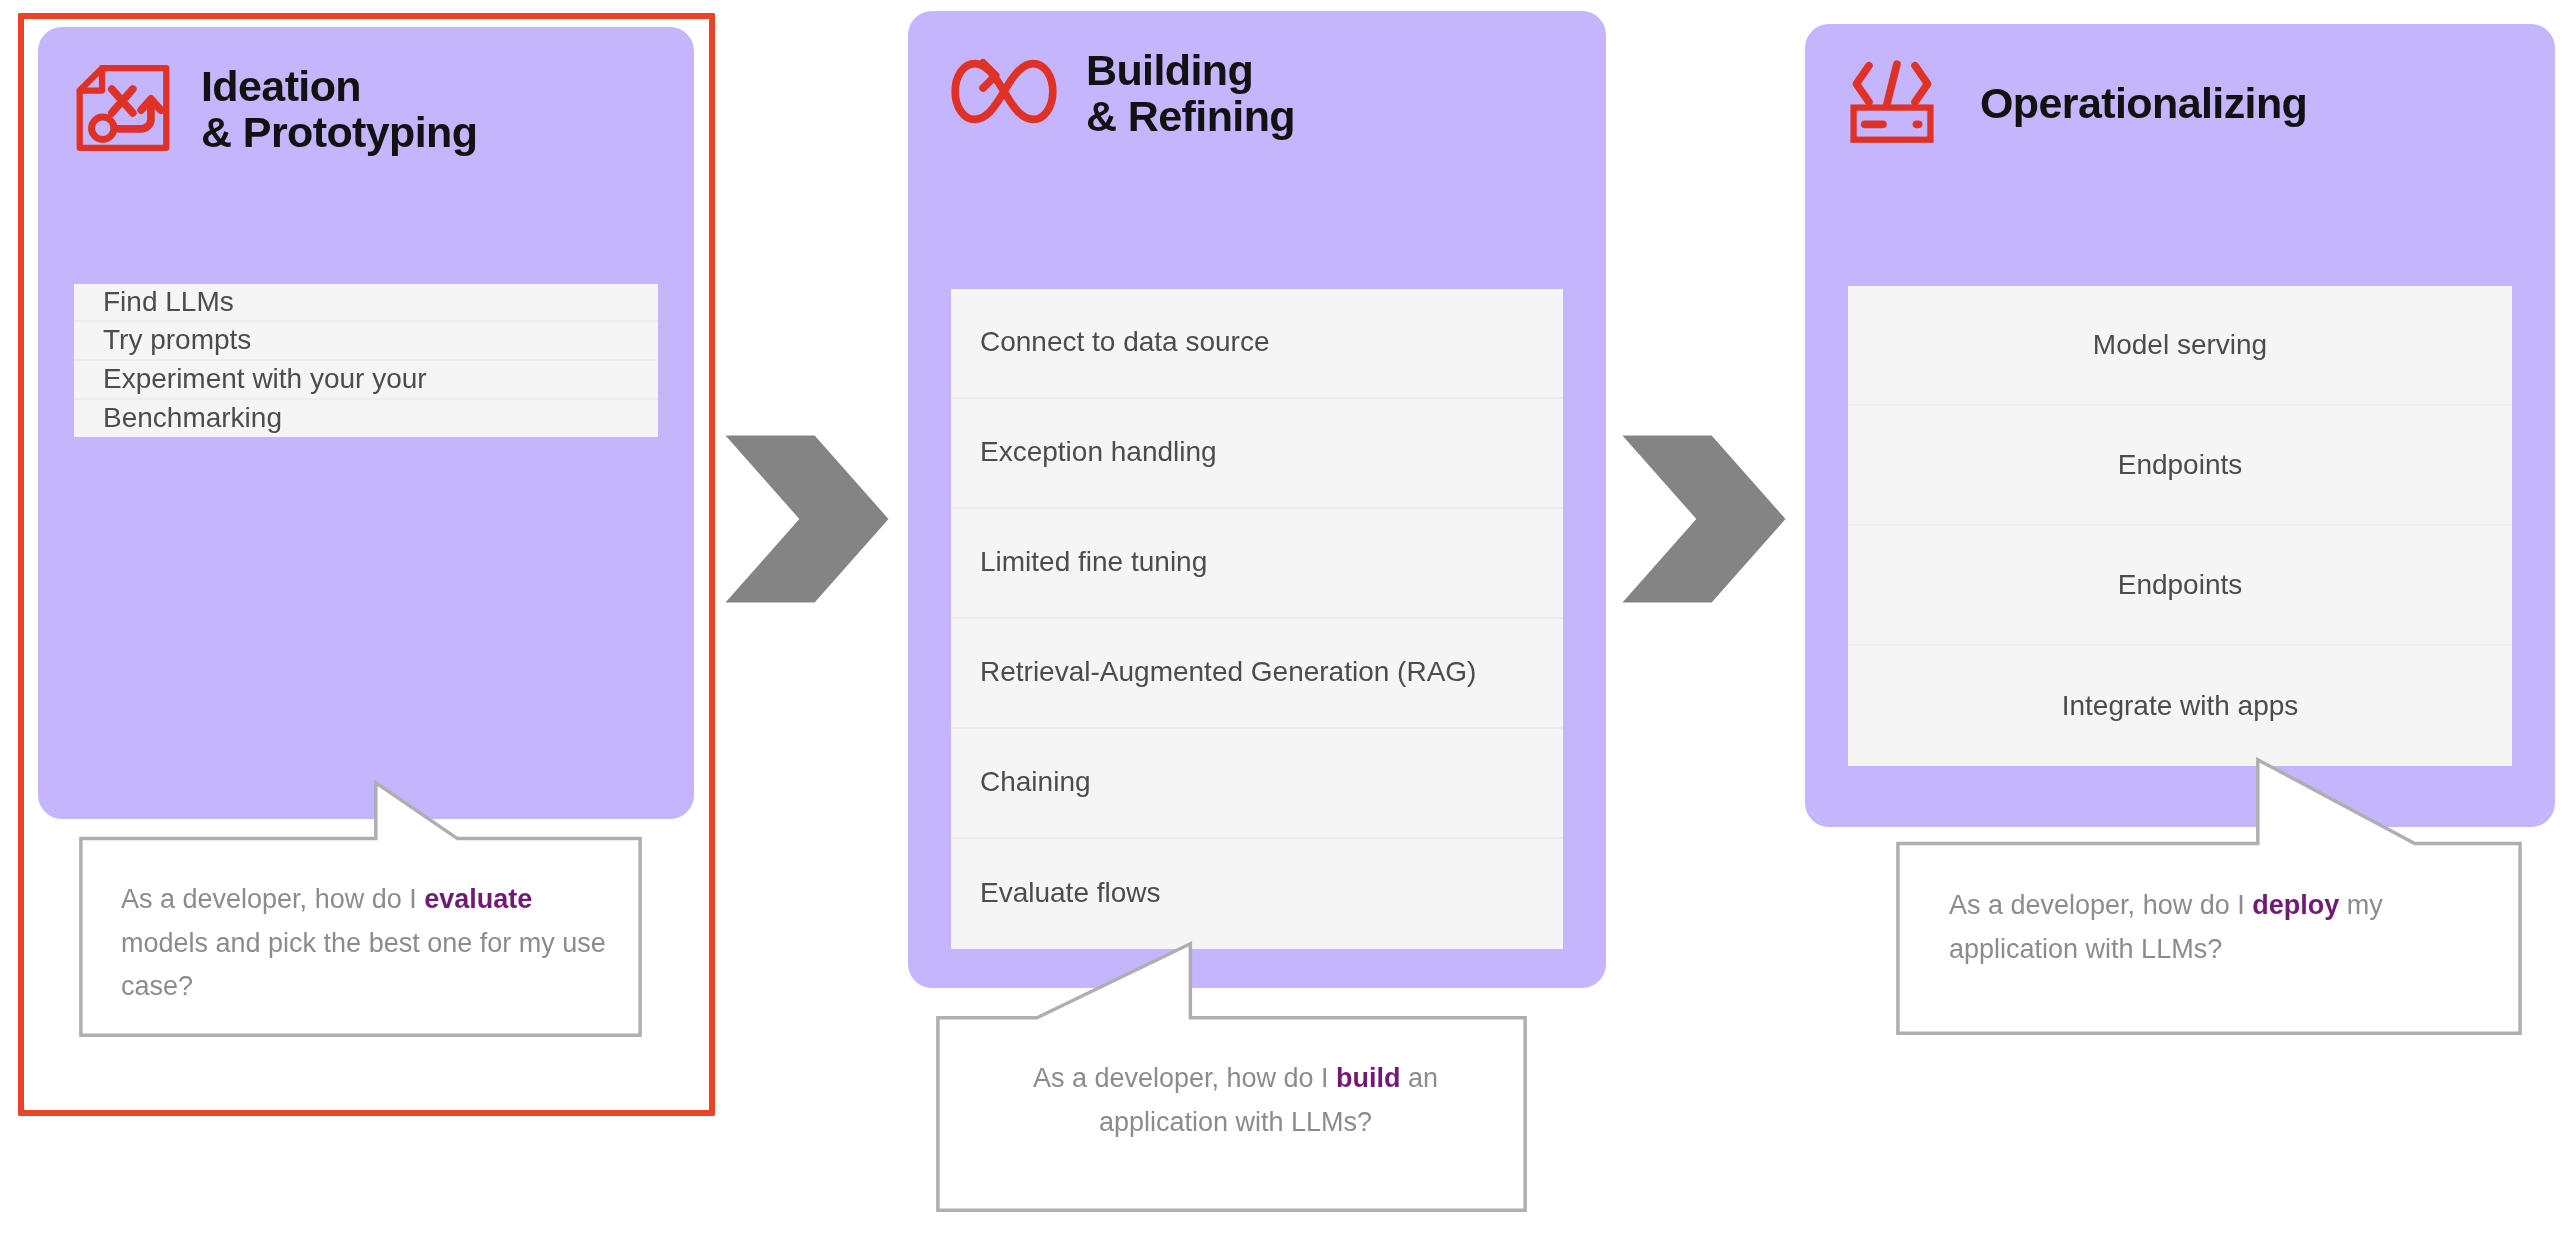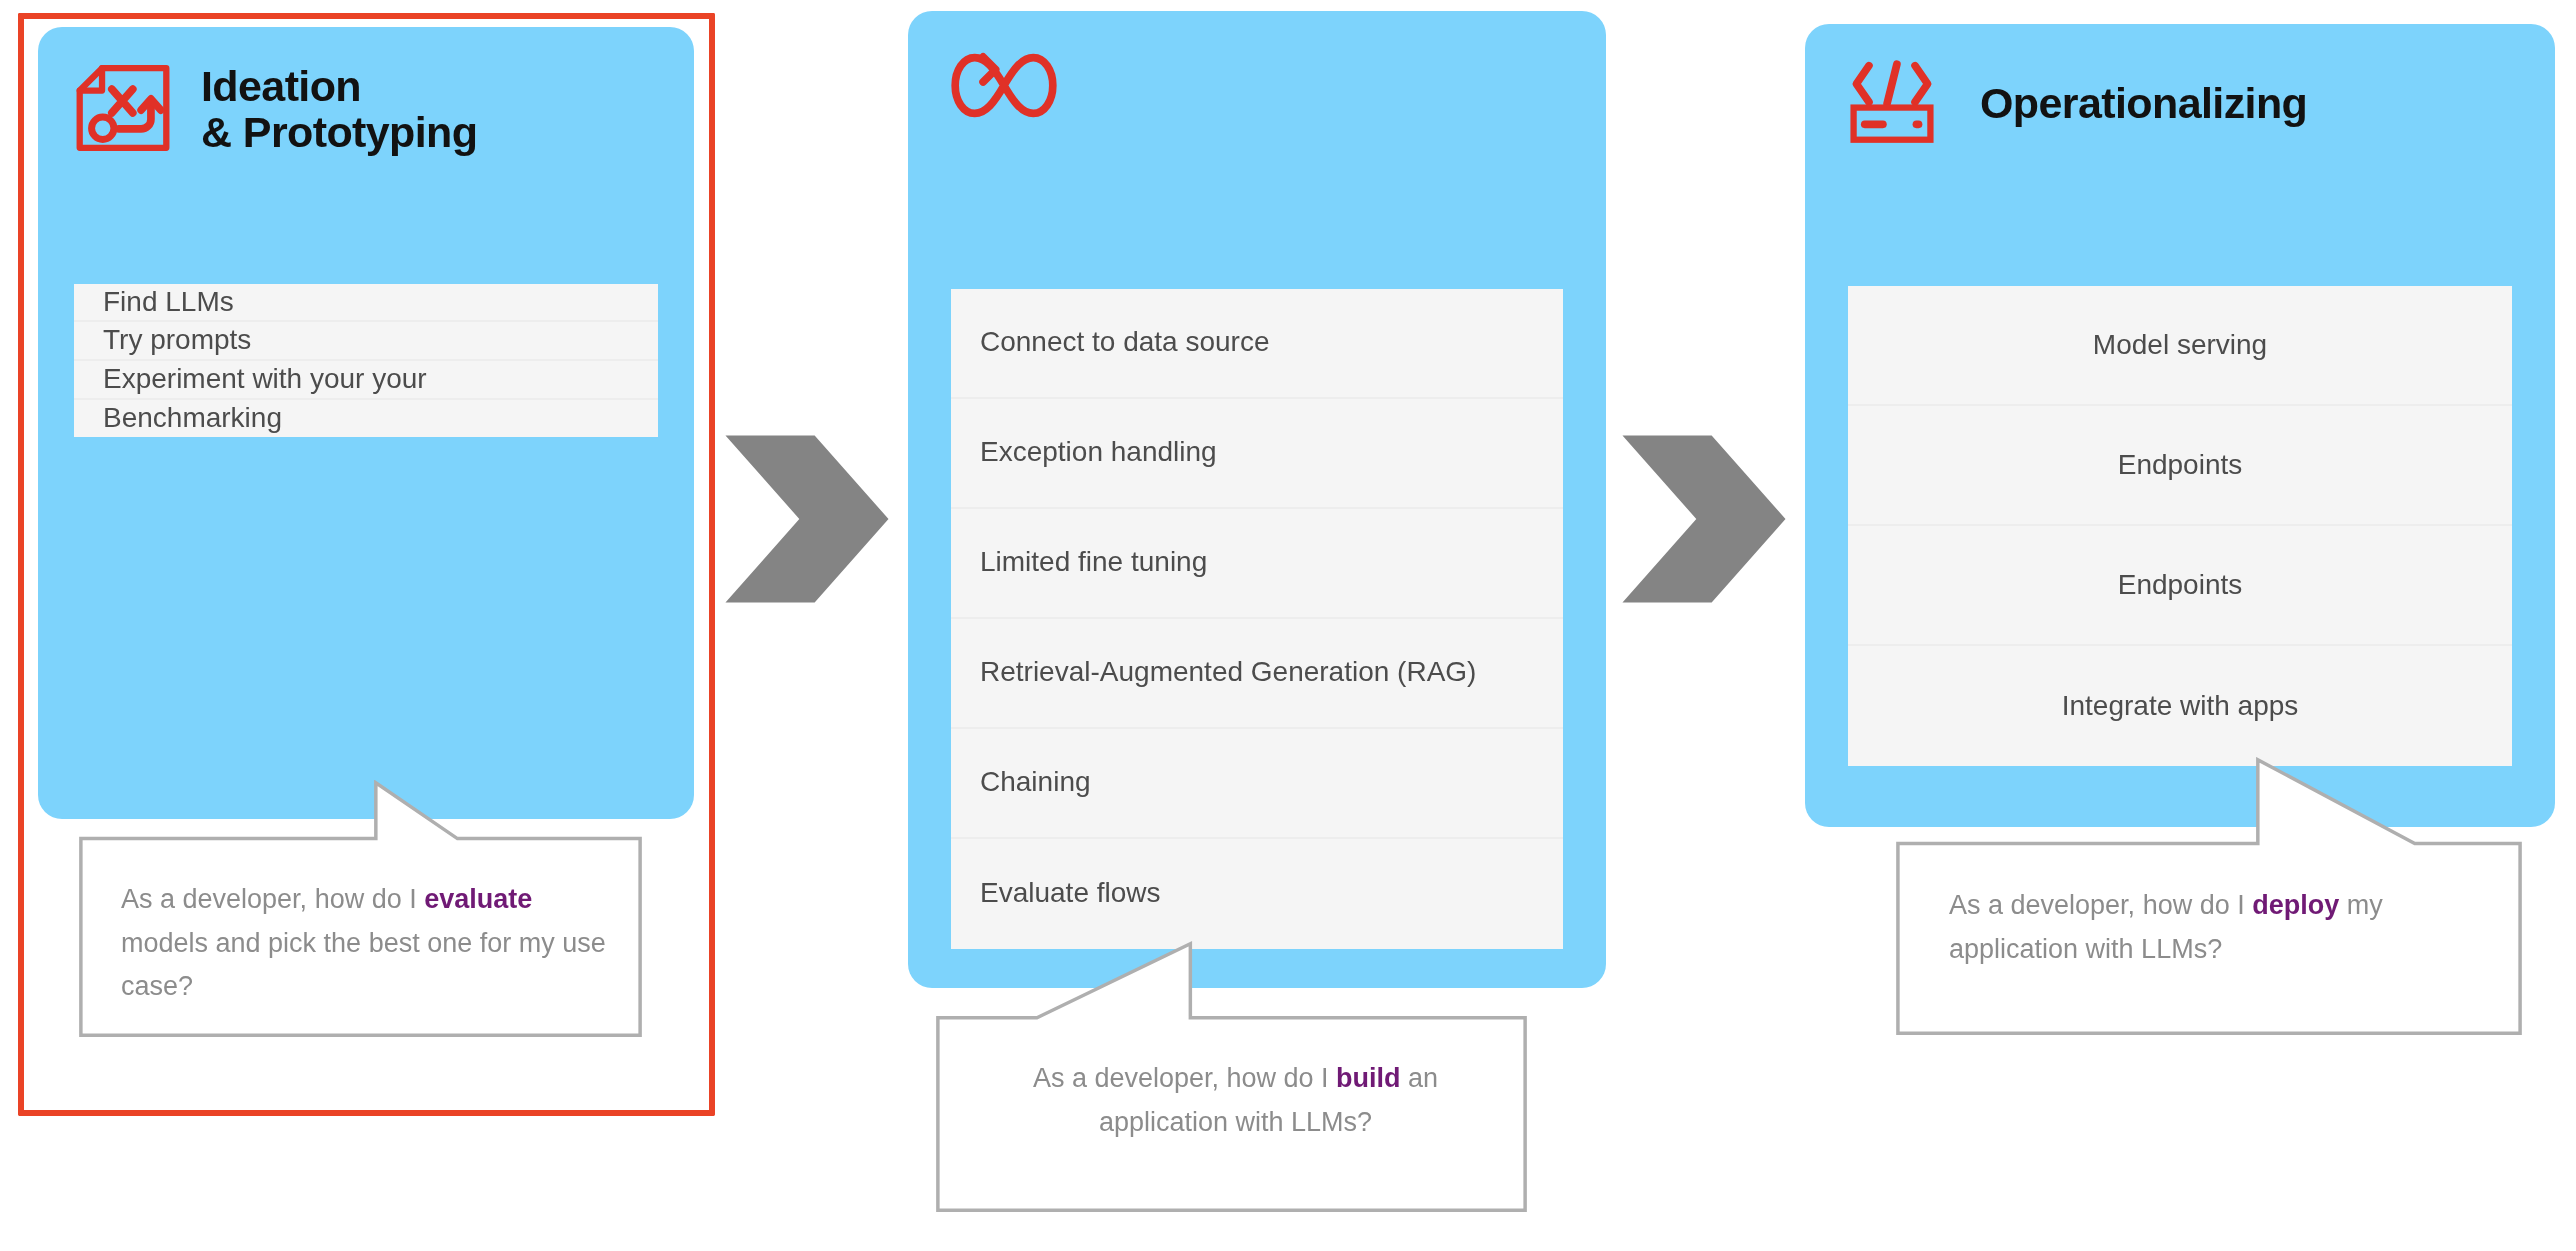--- a/index.html
+++ b/index.html
@@ -26,21 +26,21 @@
     border: 6.3px solid #EA4326;
     box-sizing: border-box;
     border-radius: 1.4px;
     z-index: 5;
     pointer-events: none;
   }
 
   
   .stage-card {
     position: absolute;
-    background: #7dd3fc;
+    background: #c4b5fd;
     border-radius: 24px;
     box-sizing: border-box;
   }
   #stage-card-0 { left: 38px;   top: 26.5px;  width: 656px;  height: 792px; }
   #stage-card-1 { left: 908px; top: 10.5px;  width: 698px; height: 977px; }
   #stage-card-2 { left: 1805px; top: 24.4px;  width: 750px; height: 803px; }
 
   
   .card-head {
     display: flex;
@@ -162,20 +162,22 @@
 <div class="stage-card" id="stage-card-1">
 
   <div class="card-head">
     <span class="card-icon">
       <svg width="106" height="77" viewBox="0 0 152 110" fill="none" xmlns="http://www.w3.org/2000/svg">
         <path d="M76 55 C62 31 50 15 34 15 C18 15 6 33 6 55 C6 77 18 95 34 95 C50 95 62 79 76 55
                  C90 31 102 15 118 15 C134 15 146 33 146 55 C146 77 134 95 118 95 C102 95 90 79 76 55" stroke="#E03127" stroke-width="11" stroke-linecap="round" stroke-linejoin="round" fill="none"></path>
         <path d="M46 14 L64 32 L46 50" stroke="#E03127" stroke-width="11" stroke-linecap="round" stroke-linejoin="round" fill="none"></path>
       </svg>
     </span>
+    <span class="card-title">Building
+&amp; Refining</span>
   </div>
 
   <div class="item-list">
     <div class="list-item align-left">Connect to data source</div>
     <div class="list-item align-left">Exception handling</div>
     <div class="list-item align-left">Limited fine tuning</div>
     <div class="list-item align-left">Retrieval-Augmented Generation (RAG)</div>
     <div class="list-item align-left">Chaining</div>
     <div class="list-item align-left">Evaluate flows</div>
   </div>

